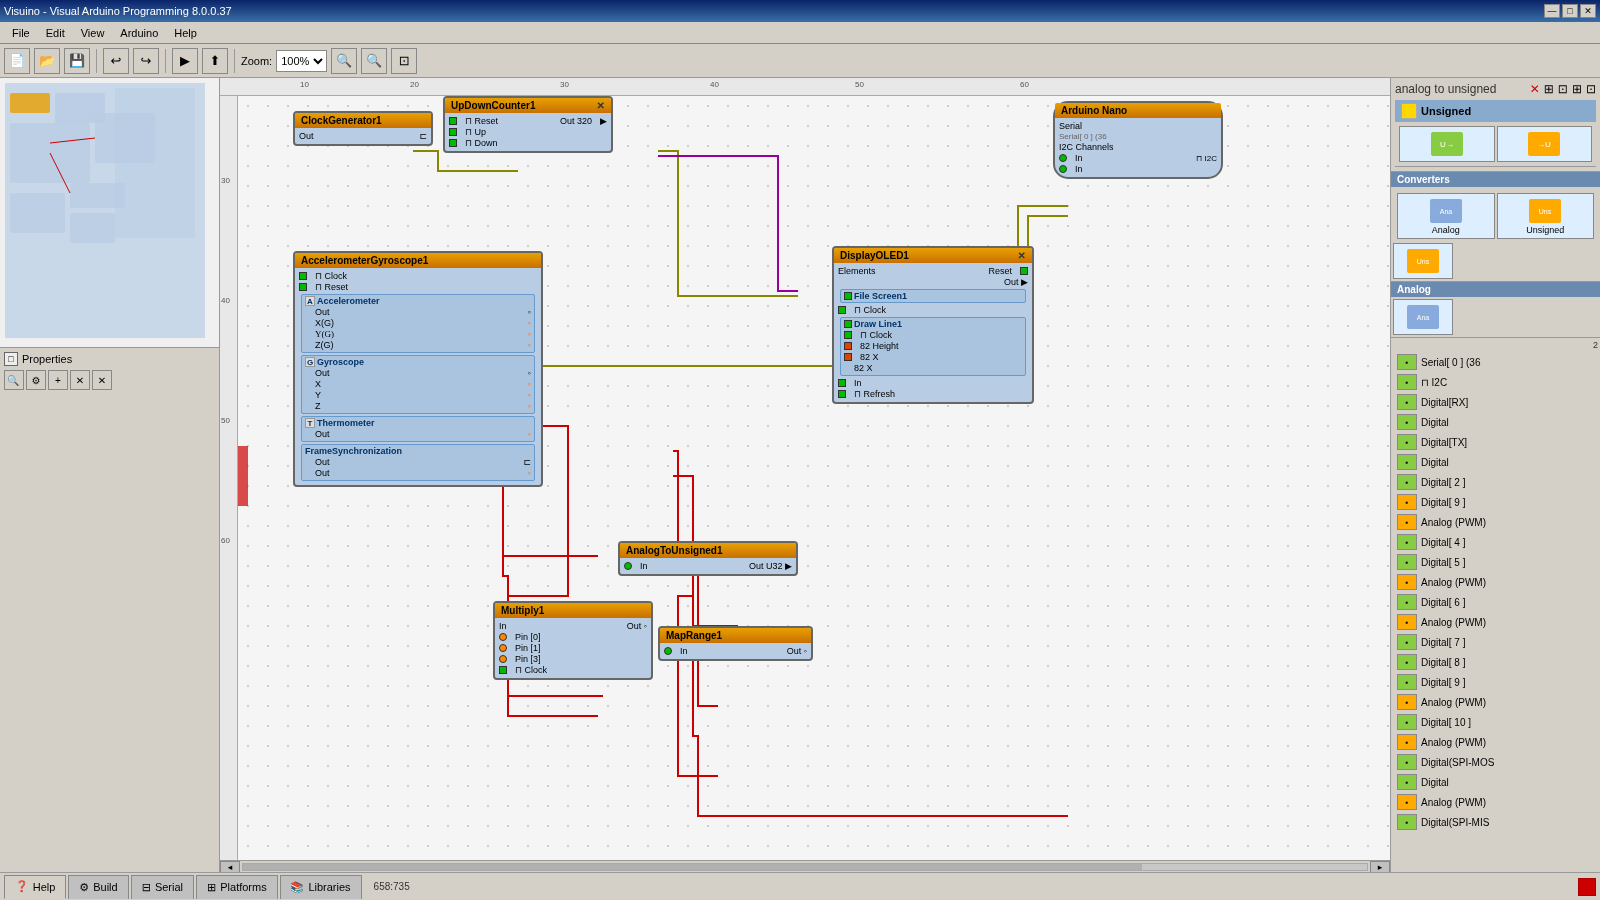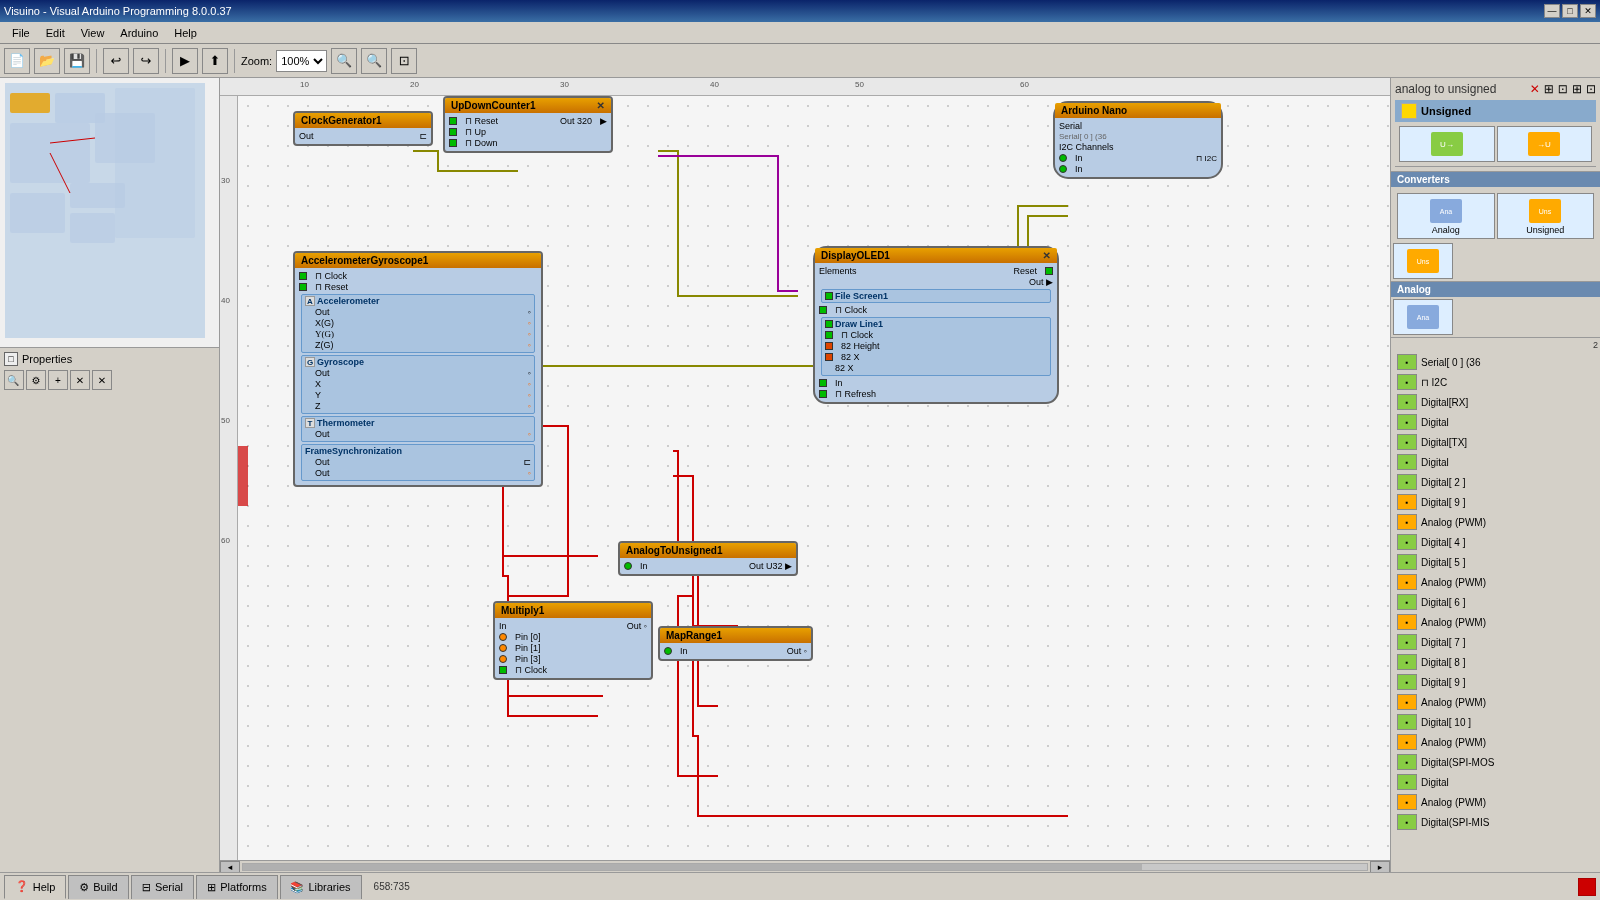--- a/index.html
+++ b/index.html
@@ -360,21 +360,21 @@
                 <span style="margin-left:auto;">⊏</span>
               </div>
               <div class="port-row">
                 <span style="margin-left:10px;">Out</span>
                 <span style="margin-left:auto;color:#ff6600;">◦</span>
               </div>
             </div>
           </div>
         </div>
 
-        <div class="component-box" style="left:575px;top:150px;width:246px;border-radius:13px;">
+        <div class="component-box" style="left:594px;top:150px;width:202px;">
           <div class="component-title">
             <span>DisplayOLED1</span>
             <span class="close-x">✕</span>
           </div>
           <div class="component-body">
             <div class="port-row">
               <span class="port-label">Elements</span>
               <span style="margin-left:auto;">Reset</span>
               <div class="port-sq"></div>
             </div>

